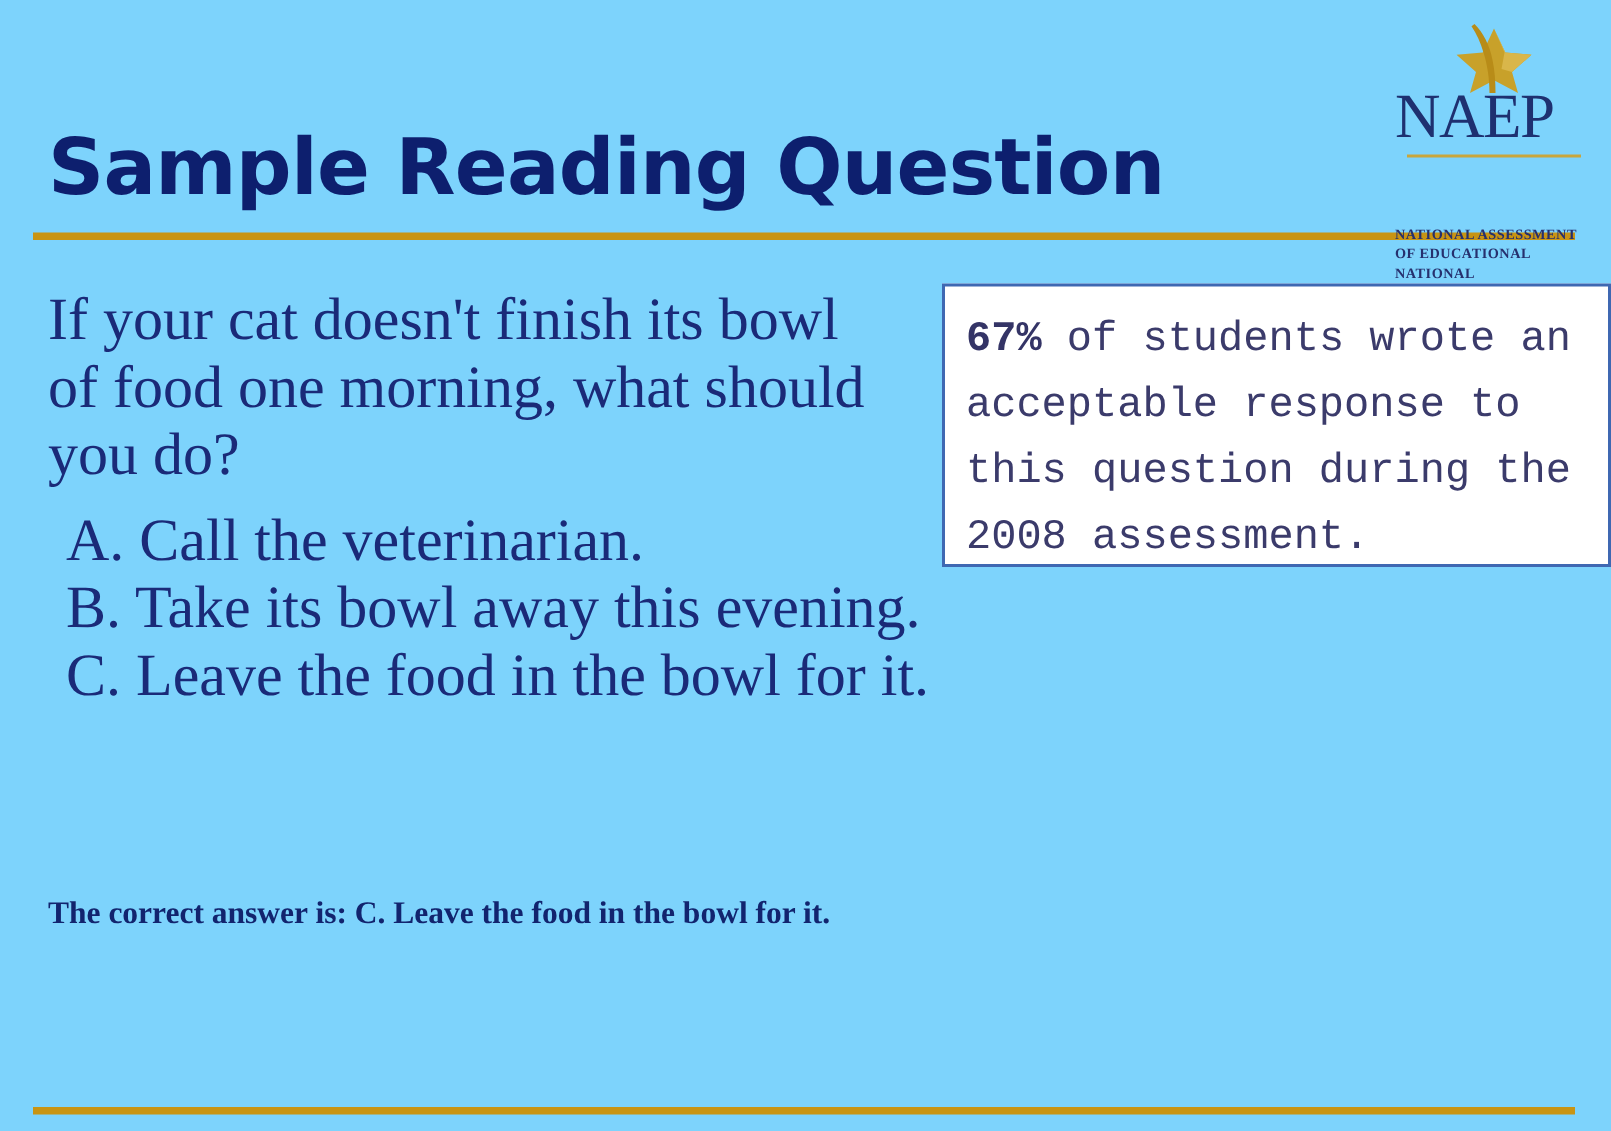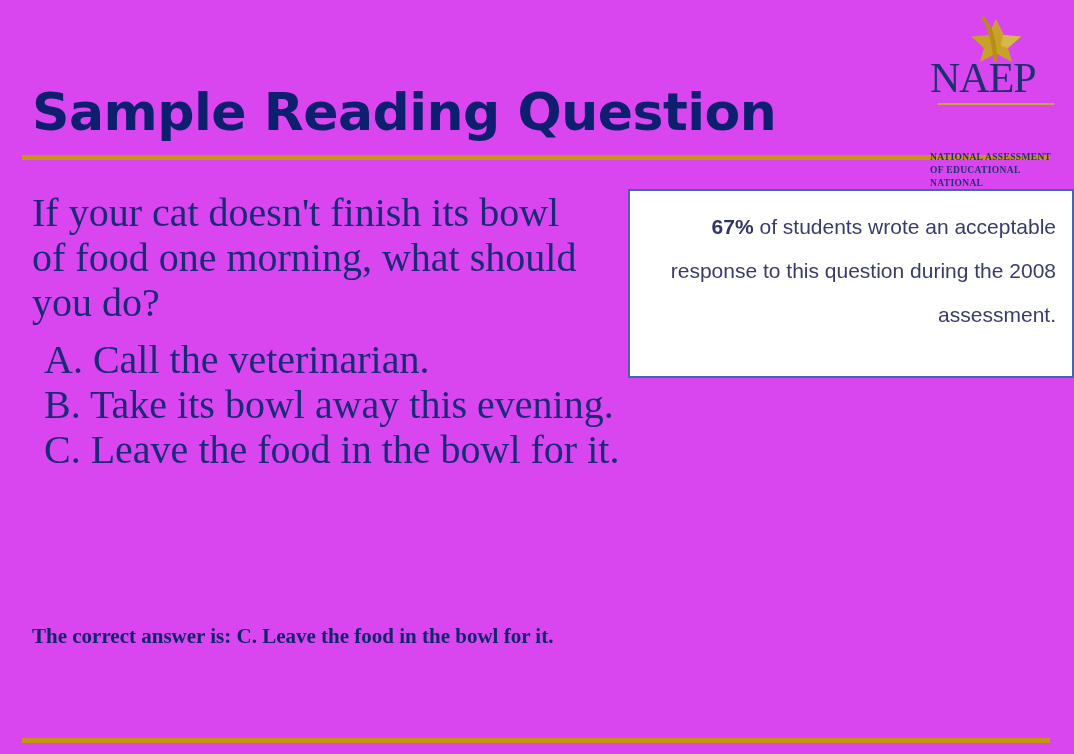--- a/index.html
+++ b/index.html
@@ -12,21 +12,21 @@
     height: 754px;
     position: relative;
     overflow: hidden;
     font-family: "Liberation Serif", serif;
     -webkit-font-smoothing: antialiased;
   }
 
   .slide {
     position: absolute;
     inset: 0;
-    background: #d946ef;
+    background: #7dd3fc;
   }
 
   
   .slide-title {
     position: absolute;
     left: 32px;
     top: 50px;
     font-family: "DejaVu Sans", sans-serif;
     font-weight: bold;
     font-size: 52px;
@@ -121,21 +121,21 @@
     margin: 12px;
     padding: 0;
   }
   .option {
     white-space: nowrap;
   }
 
   .correct-answer {
     position: absolute;
     left: 32px;
-    top: 620px;
+    top: 592px;
     width: 530px;
     font-family: "Liberation Serif", serif;
     font-weight: bold;
     font-size: 21px;
     line-height: 33px;
     color: #12246e;
   }
 
   
   .callout {
@@ -143,26 +143,25 @@
     left: 628px;
     top: 189px;
     width: 446px;
     height: 189px;
     box-sizing: border-box;
     border: 2px solid #3f68b2;
     background: #ffffff;
     padding: 14px 16px 0 14px;
   }
   .callout-text {
-    font-family: Liberation Sans, sans-serif;
-    font-size: 21px;
+    font-family: Liberation Mono, monospace;
+    font-size: 28px;
     line-height: 44px;
     color: #3b3b6b;
     margin: 0;
-    text-align: right;
   }
   .callout-pct {
     font-weight: bold;
     color: #343466;
   }
 </style>
 </head>
 <body>
 
 <div class="slide">

